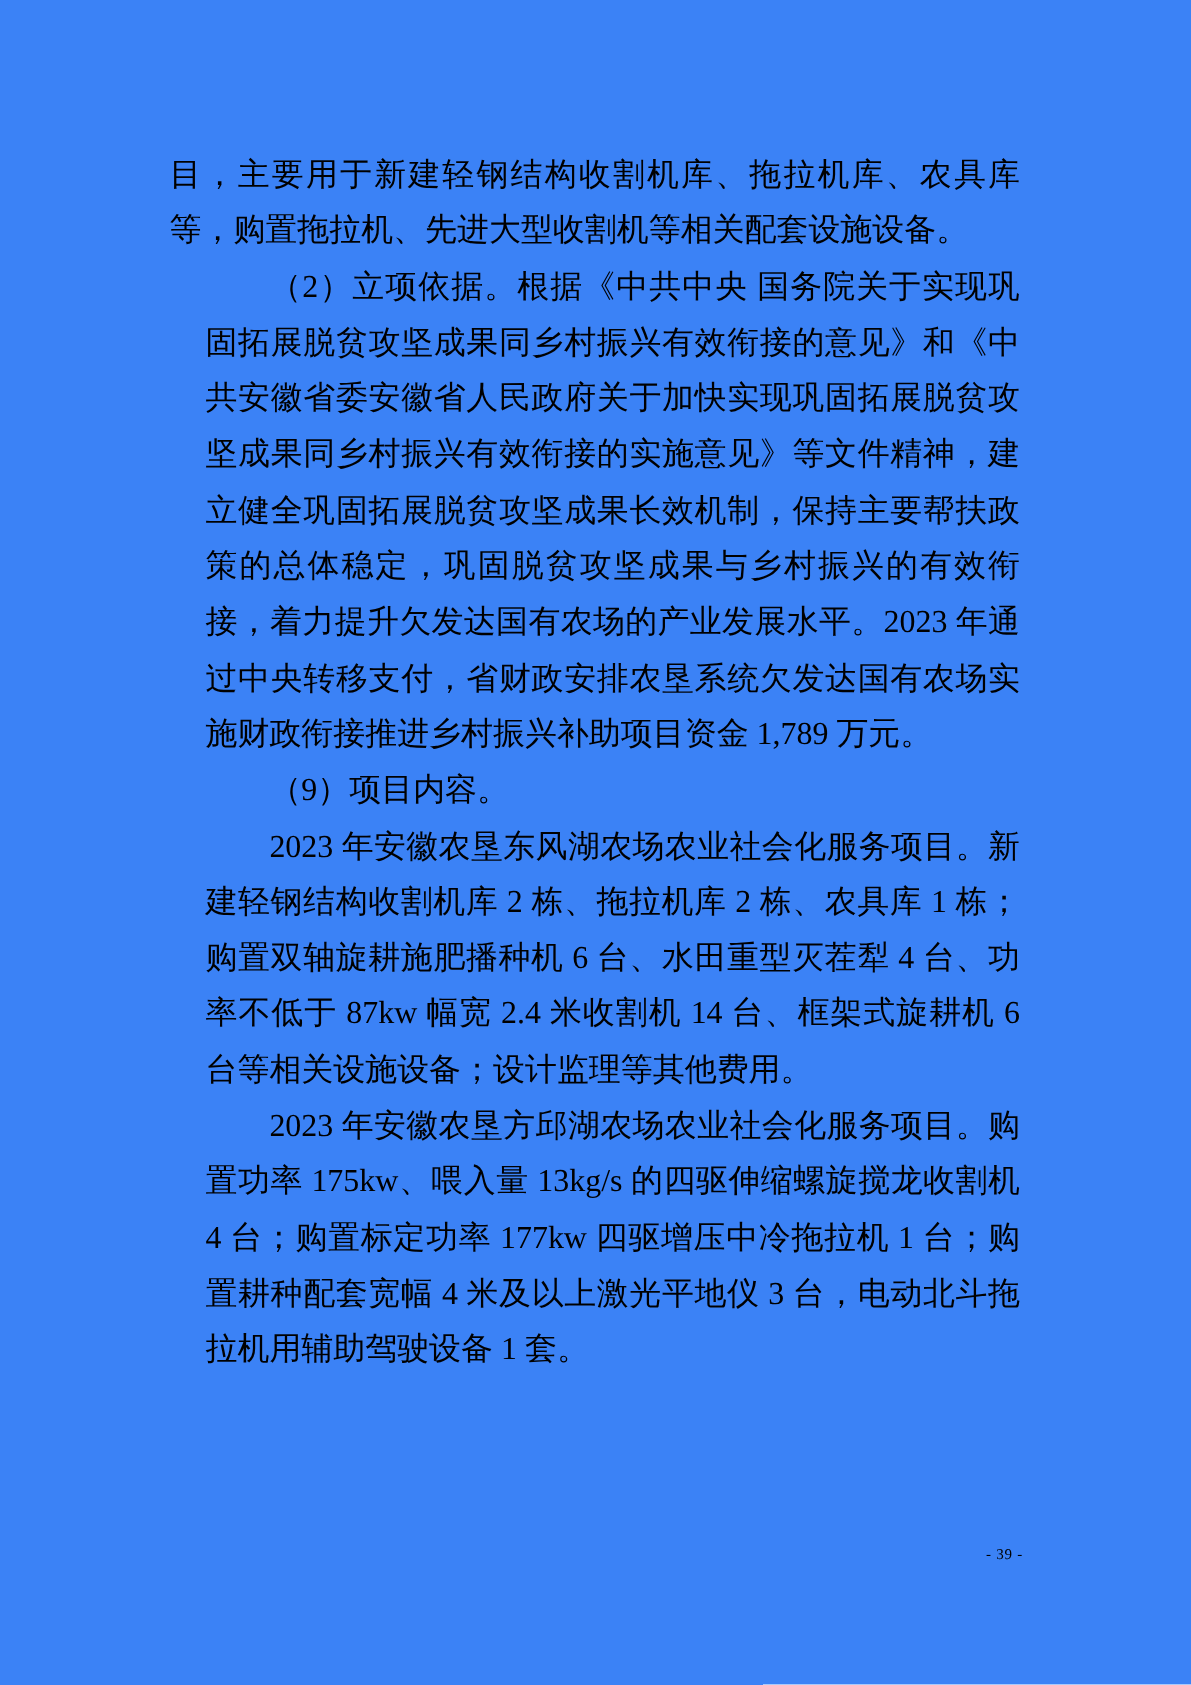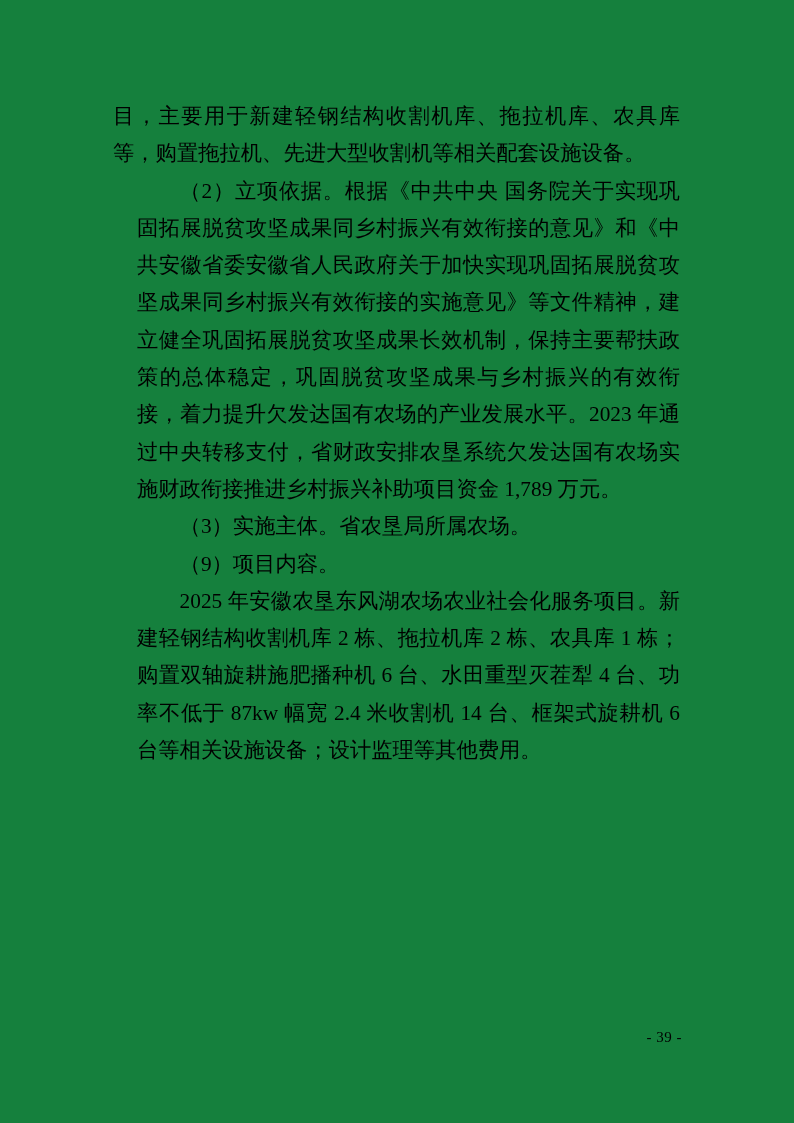--- a/index.html
+++ b/index.html
@@ -7,21 +7,21 @@
     padding: 0;
     width: 794px;
     height: 1123px;
     background: #ffffff;
     overflow: hidden;
   }
   .page {
     position: relative;
     width: 794px;
     height: 1123px;
-    background: #15803d;
+    background: #3b82f6;
     font-family: "Liberation Serif", "DejaVu Serif", serif;
     color: #000000;
   }
   .content {
     position: absolute;
     left: 113px;
     top: 98px;
     width: 567px;
     font-size: 21.3px;
     line-height: 37.3px;
@@ -34,33 +34,33 @@
     padding: 0;
   }
   .para.indent {
     text-indent: 2em;
     margin-left: 24px;
   }
   .footer {
     position: absolute;
     top: 1027px;
     right: 112px;
-    font-size: 15px;
+    font-size: 10px;
     line-height: 20px;
     color: #000000;
     letter-spacing: 0.5px;
   }
 </style>
 </head>
 <body>
 
 <div class="page">
   <div class="content">
     <p class="para">目，主要用于新建轻钢结构收割机库、拖拉机库、农具库等，购置拖拉机、先进大型收割机等相关配套设施设备。</p>
     <p class="para indent">（2）立项依据。根据《中共中央 国务院关于实现巩固拓展脱贫攻坚成果同乡村振兴有效衔接的意见》和《中共安徽省委安徽省人民政府关于加快实现巩固拓展脱贫攻坚成果同乡村振兴有效衔接的实施意见》等文件精神，建立健全巩固拓展脱贫攻坚成果长效机制，保持主要帮扶政策的总体稳定，巩固脱贫攻坚成果与乡村振兴的有效衔接，着力提升欠发达国有农场的产业发展水平。2023 年通过中央转移支付，省财政安排农垦系统欠发达国有农场实施财政衔接推进乡村振兴补助项目资金 1,789 万元。</p>
-    <p class="para indent">（3）实施主体。省农垦局所属农场。</p>
     <p class="para indent">（9）项目内容。</p>
-    <p class="para indent">2025 年安徽农垦东风湖农场农业社会化服务项目。新建轻钢结构收割机库 2 栋、拖拉机库 2 栋、农具库 1 栋；购置双轴旋耕施肥播种机 6 台、水田重型灭茬犁 4 台、功率不低于 87kw 幅宽 2.4 米收割机 14 台、框架式旋耕机 6 台等相关设施设备；设计监理等其他费用。</p>
+    <p class="para indent">2023 年安徽农垦东风湖农场农业社会化服务项目。新建轻钢结构收割机库 2 栋、拖拉机库 2 栋、农具库 1 栋；购置双轴旋耕施肥播种机 6 台、水田重型灭茬犁 4 台、功率不低于 87kw 幅宽 2.4 米收割机 14 台、框架式旋耕机 6 台等相关设施设备；设计监理等其他费用。</p>
+    <p class="para indent">2023 年安徽农垦方邱湖农场农业社会化服务项目。购置功率 175kw、喂入量 13kg/s 的四驱伸缩螺旋搅龙收割机 4 台；购置标定功率 177kw 四驱增压中冷拖拉机 1 台；购置耕种配套宽幅 4 米及以上激光平地仪 3 台，电动北斗拖拉机用辅助驾驶设备 1 套。</p>
   </div>
   <div class="footer">
     <span>- 39 -</span>
   </div>
 </div>
 
 </body></html>

